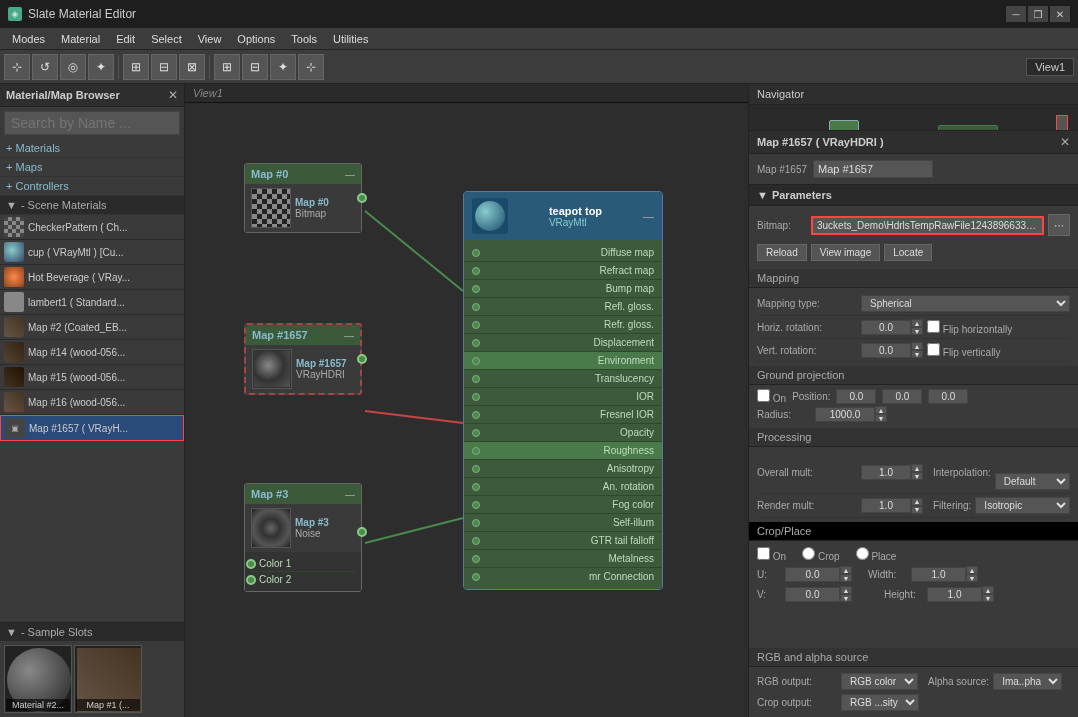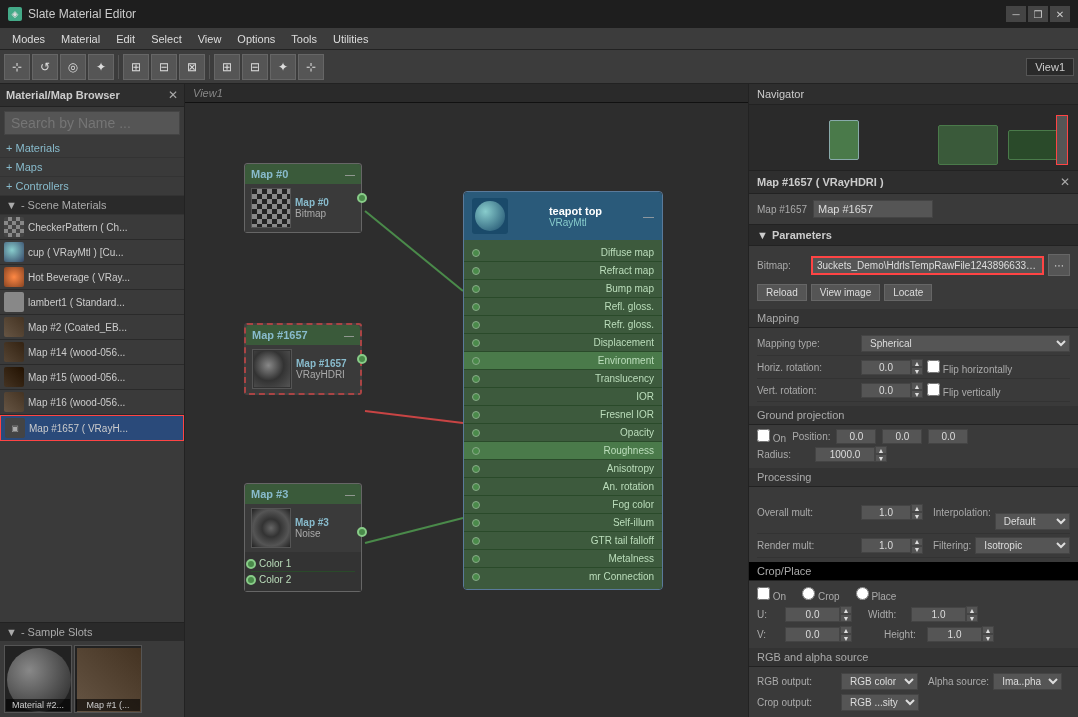--- a/index.html
+++ b/index.html
@@ -619,21 +619,21 @@
         <div class="spinner-input">
           <input class="crop-field" value="1.0" style="">
           <div class="spinner-btns">
             <button class="spinner-btn">▲</button>
             <button class="spinner-btn">▼</button>
           </div>
         </div>
       </div>
     </div>
 
-    <div style="padding: 3px 8px; background:#333; border-bottom:1px solid #222; color:#aaa; font-size:11px;">
+    <div style="padding: 3px 8px; background:#333; border-bottom:1px solid #222; color:#aaa; font-size:11px;margin-top:40px;">
       <span>RGB and alpha source</span>
     </div>
     <div class="section-content">
       <div class="rgb-row">
         <span class="rgb-label">RGB output:</span>
         <select class="rgb-dropdown">
           <option>RGB color</option>
         </select>
         <span style="color:#aaa; font-size:10px; margin-left:6px;">Alpha source:</span>
         <select class="rgb-dropdown">

